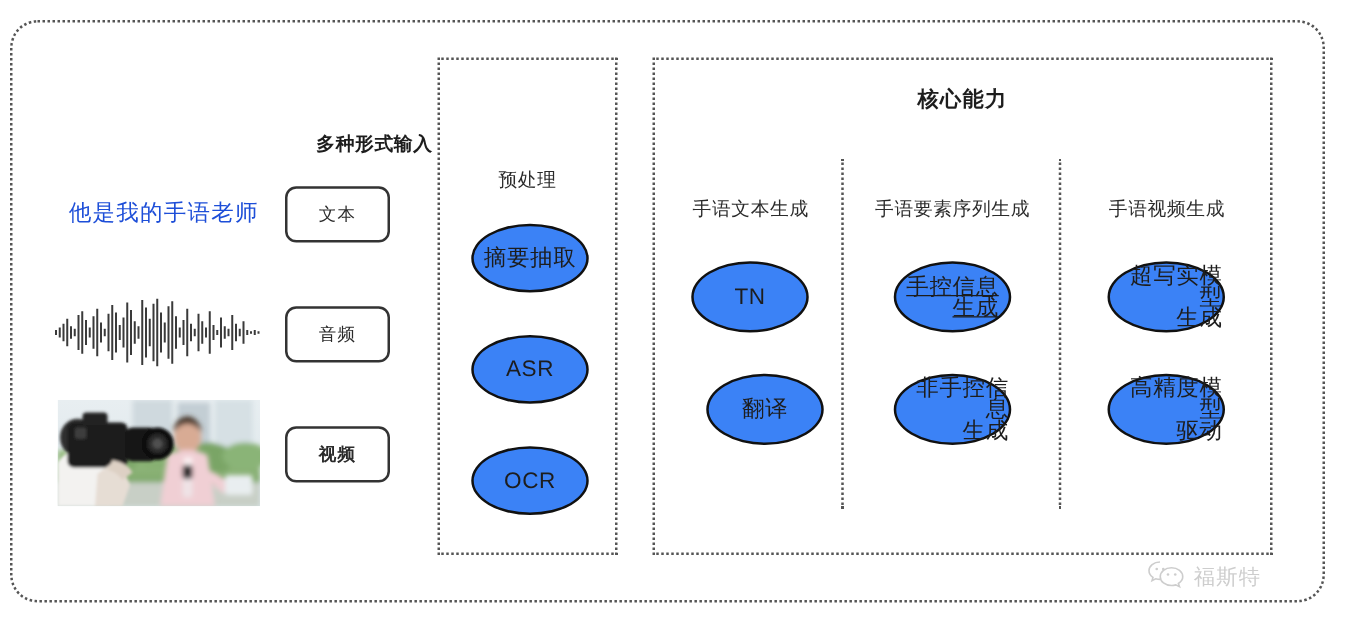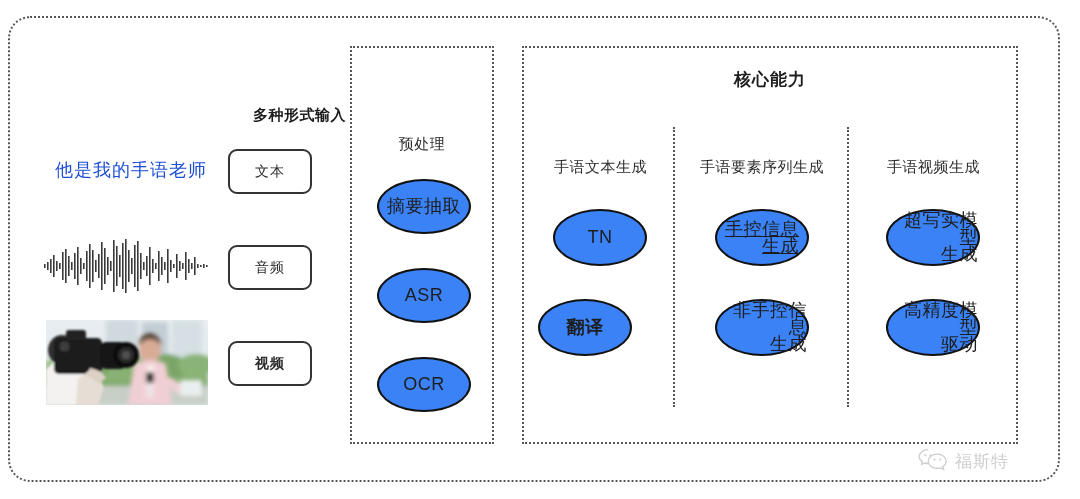--- a/index.html
+++ b/index.html
@@ -177,21 +177,21 @@
 
   
   .scene-ellipse { width: 94px; height: 55px; left: 25px; }
   #scene-e0 { top: 131px; }
   #scene-e1 { top: 220px; }
   #scene-e2 { top: 309px; }
 
   
   .core-ellipse { width: 94px; height: 57px; }
   #core-e-0-0 { left: 29px;  top: 161px; }
-  #core-e-0-1 { left: 14px;  top: 251px; font-weight: bold; }
+  #core-e-0-1 { left: 41px;  top: 251px; }
   #core-e-1-0 { left: 191px; top: 161px; text-decoration: underline; }
   #core-e-1-1 { left: 191px; top: 251px; }
   #core-e-2-0 { left: 362px; top: 161px; }
   #core-e-2-1 { left: 362px; top: 251px; }
 
   
   #watermark {
     position: absolute;
     left: 918px;
     top: 432px;

